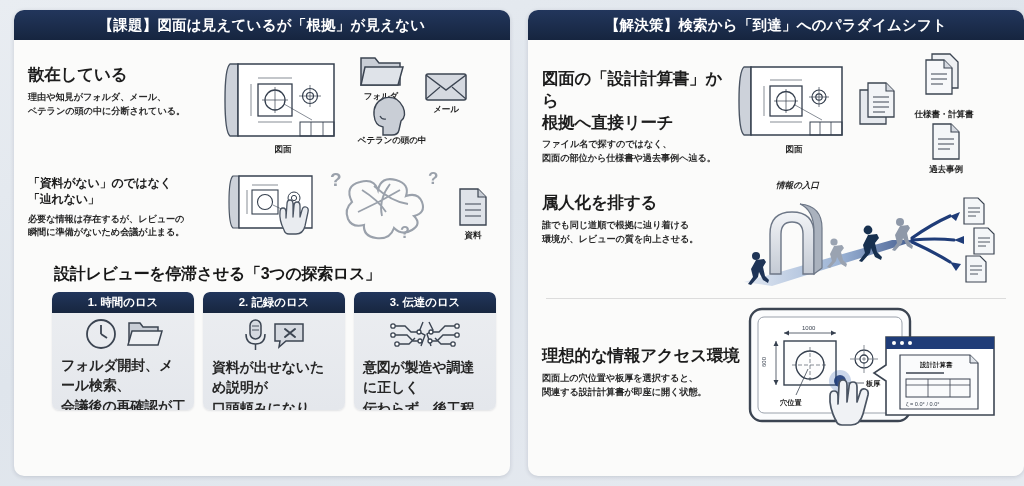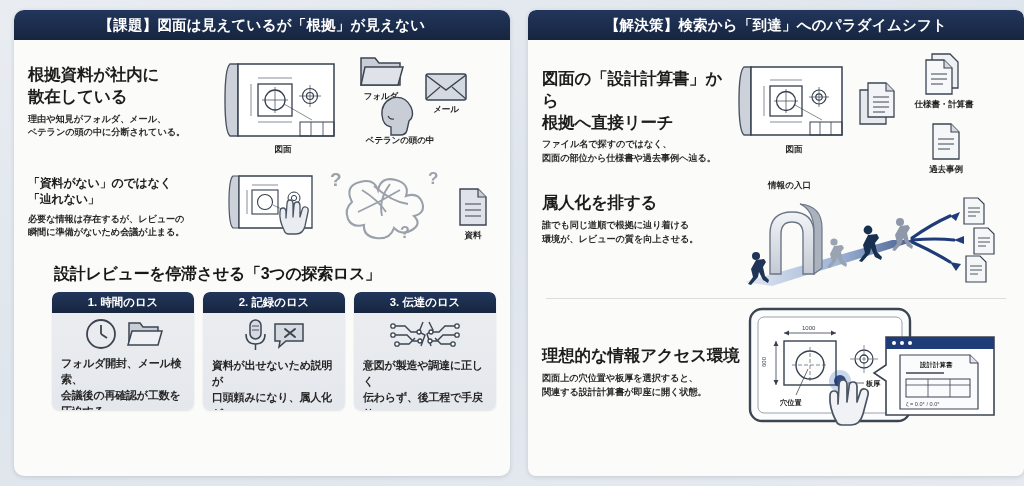--- a/index.html
+++ b/index.html
@@ -13,21 +13,21 @@
   .panel {
     position: relative;
     width: 496px; height: 466px;
     margin: 10px 0 10px 14px;
     background: #fbfbfa;
     border-radius: 10px;
     box-shadow: 0 1px 4px rgba(30,40,60,.16);
     overflow: hidden;
     display: flex; flex-direction: column;
   }
-  .panel.right { margin-left: 18px; border-radius: 8px; }
+  .panel.right { margin-left: 18px; }
 
   .panel-header {
     height: 30px; flex: 0 0 30px;
     background: linear-gradient(180deg, #22365c 0%, #16253f 100%);
     color: #fff;
     display: flex; align-items: center; justify-content: center;
     font-size: 14.5px; font-weight: bold; letter-spacing: .2px;
     border-radius: 8px 8px 0 0;
   }
 
@@ -71,42 +71,41 @@
   .loss-card-head {
     height: 21px; flex: 0 0 21px;
     background: linear-gradient(180deg, #22365c 0%, #17263f 100%);
     color: #fff; font-size: 11.4px; font-weight: bold;
     display: flex; align-items: center; justify-content: center;
     border-radius: 6px 6px 0 0;
   }
   .loss-icon { height: 44px; display: flex; align-items: center; justify-content: center; gap: 4px; margin-top: 3px;}
   .loss-desc {
     padding: 3px 8px 0 9px;
-    font-size: 11px; font-weight: bold; color: #262626;
+    font-size: 14px; font-weight: bold; color: #262626;
     line-height: 1.46; letter-spacing: -.2px;
   }
 
   .divider { height: 1px; background: #dcdcdc; margin: 6px 4px 4px 4px; }
 
   svg { display: block; overflow: visible; }
   .lbl-float { position: absolute; font-size: 8.6px; font-weight: bold; color: #1f1f1f; }
 </style>
 </head>
 <body>
 
 <div class="stage">
 
   <section class="panel left">
     <div class="panel-header">【課題】図面は見えているが「根拠」が見えない</div>
     <div class="panel-body">
 
       <div class="block" style="height:118px;">
         <div class="block-text" style="width:190px;padding-top:14px;">
           <div class="h2">
-            <div>根拠資料が社内に</div>
             <div>散在している</div>
           </div>
           <div class="body-txt">
             <div>理由や知見がフォルダ、メール、</div>
             <div>ベテランの頭の中に分断されている。</div>
           </div>
         </div>
 
         <div class="block-art">
 
@@ -143,21 +142,21 @@
 
           <div style="position:absolute;left:205px;top:20px;">
             <svg width="46" height="32" viewBox="0 0 46 32">
               <rect x="3" y="4" width="40" height="26" rx="2" fill="#d5d9e0" stroke="#3c4552" stroke-width="1.5"></rect>
               <path d="M3 5 L23 20 L43 5" fill="none" stroke="#3c4552" stroke-width="1.5"></path>
               <path d="M3 29 L17 17 M43 29 L29 17" fill="none" stroke="#3c4552" stroke-width="1.2"></path>
             </svg>
             <div class="cap" style="width:46px;margin-top:2px;">メール</div>
           </div>
 
-          <div style="position:absolute;left:160px;top:44px;">
+          <div style="position:absolute;left:152px;top:44px;">
             <svg width="44" height="40" viewBox="0 0 44 40">
               <path d="M14 4 q13 -3 19 9 q4 9 -2 14 l-2 9 q-1 5 -7 5 l-9 0 l0 -8 q-8 -1 -9 -12 q-1 -12 10 -17 z" fill="#c9ced6" stroke="#3c4552" stroke-width="1.4"></path>
               <path d="M10 22 q2 4 6 3" fill="none" stroke="#3c4552" stroke-width="1.2"></path>
             </svg>
             <div class="cap" style="width:104px;margin:1px 0 0 -30px;">ベテランの頭の中</div>
           </div>
         </div>
       </div>
 
       <div class="block" style="height:92px;">
@@ -359,21 +358,21 @@
             <svg width="40" height="44" viewBox="0 0 40 44">
               <path d="M8 2 L26 2 L34 10 L34 36 L8 36 Z" fill="#eef0f3" stroke="#3c4552" stroke-width="1.3"></path>
               <path d="M2 8 L20 8 L28 16 L28 42 L2 42 Z" fill="#f7f8fa" stroke="#3c4552" stroke-width="1.3"></path>
               <path d="M20 8 L20 16 L28 16" fill="#d5d9e0" stroke="#3c4552" stroke-width="1.1"></path>
               <g stroke="#3c4552" stroke-width="1">
                 <line x1="7" y1="22" x2="23" y2="22"></line>
                   <line x1="7" y1="27" x2="23" y2="27"></line>
                   <line x1="7" y1="32" x2="19" y2="32"></line>
               </g>
             </svg>
-            <div class="cap" style="width:100px;margin:3px 0 0 -30px;">仕様書・計算書</div>
+            <div class="cap" style="width:100px;margin:13px 0 0 -30px;">仕様書・計算書</div>
           </div>
 
           <div style="position:absolute;left:192px;top:72px;">
             <svg width="32" height="40" viewBox="0 0 32 40">
               <path d="M3 2 L21 2 L29 10 L29 37 L3 37 Z" fill="#f4f6f8" stroke="#3c4552" stroke-width="1.3"></path>
               <path d="M21 2 L21 10 L29 10" fill="#d5d9e0" stroke="#3c4552" stroke-width="1.1"></path>
               <g stroke="#3c4552" stroke-width="1">
                 <line x1="8" y1="17" x2="24" y2="17"></line>
                   <line x1="8" y1="22" x2="24" y2="22"></line>
                   <line x1="8" y1="27" x2="20" y2="27"></line>
@@ -389,21 +388,21 @@
           <div class="h2">
             <div>属人化を排する</div>
           </div>
           <div class="body-txt">
             <div>誰でも同じ道順で根拠に辿り着ける</div>
             <div>環境が、レビューの質を向上させる。</div>
           </div>
         </div>
 
         <div class="block-art">
-          <div class="lbl-float" style="left:26px;top:0px;">情報の入口</div>
+          <div class="lbl-float" style="left:34px;top:0px;font-style:italic;">情報の入口</div>
           <div style="position:absolute;left:0px;top:14px;">
             <svg width="262" height="92" viewBox="0 0 262 92">
               <defs>
                 <linearGradient id="pathgrad" x1="0" y1="0" x2="1" y2="0">
                   <stop offset="0%" stop-color="#dfe6f1"></stop>
                   <stop offset="55%" stop-color="#8aa6ce"></stop>
                   <stop offset="100%" stop-color="#1f3c78"></stop>
                 </linearGradient>
                 <linearGradient id="archgrad" x1="0" y1="0" x2="0" y2="1">
                   <stop offset="0%" stop-color="#f2f4f7"></stop>

